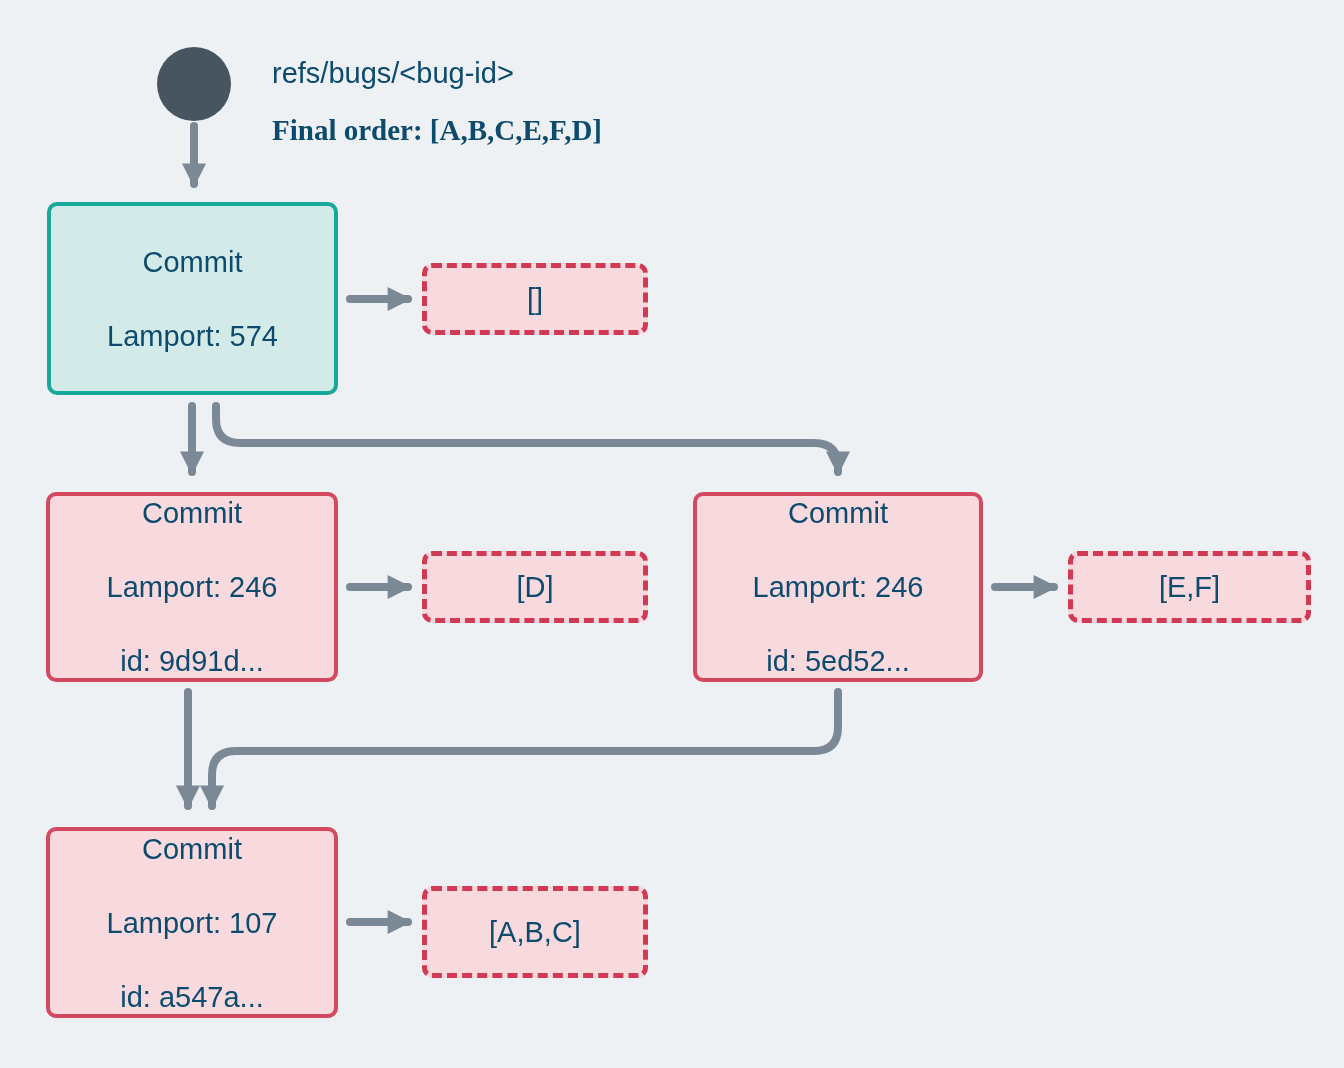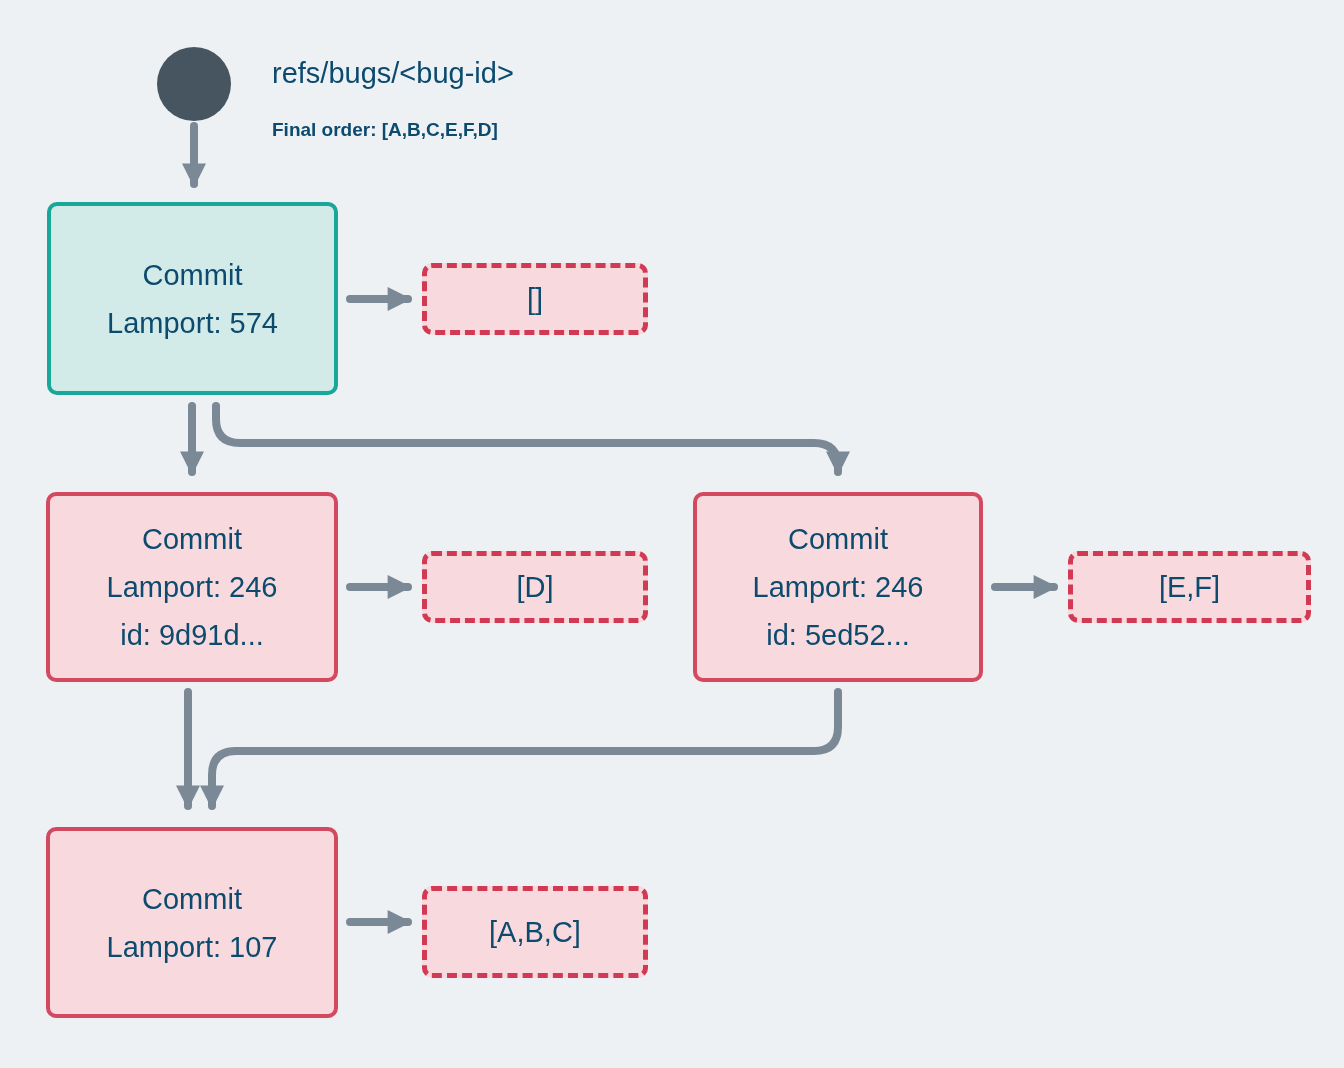--- a/index.html
+++ b/index.html
@@ -23,36 +23,38 @@
   .ref-label {
     position: absolute;
     left: 272px; top: 55px;
     font-size: 29px;
     line-height: 36px;
     white-space: nowrap;
   }
   .final-order {
     position: absolute;
     left: 272px; top: 112px;
-    font-size: 19px;
+    font-size: 29px;
     line-height: 36px;
     font-weight: bold;
     white-space: nowrap;
+    font-family: Liberation Serif, serif;
   }
   .commit {
     position: absolute;
     box-sizing: border-box;
     border-radius: 10px;
     display: flex;
     flex-direction: column;
     align-items: center;
     justify-content: center;
     font-size: 29px;
     line-height: 48px;
     text-align: center;
+    gap: 26px;
   }
   .commit.teal { background: #d3ebe8; border: 4px solid #17a89a; }
   .commit.pink { background: #f8d9de; border: 4px solid #d34a60; }
   .ops {
     position: absolute;
     box-sizing: border-box;
     background: #f8d9de;
     border: 5px dashed #d13a52;
     border-radius: 10px;
     display: flex;
@@ -114,19 +116,20 @@
     <span>id: 5ed52...</span>
   </div>
 
   <div class="ops" style="left:1068px; top:551px; width:243px; height:72px;">
     <span>[E,F]</span>
   </div>
 
   <div class="commit pink" style="left:46px; top:827px; width:292px; height:191px;">
     <span>Commit</span>
     <span>Lamport: 107</span>
+    <span>id: a547a...</span>
   </div>
 
   <div class="ops" style="left:422px; top:886px; width:226px; height:92px;">
     <span>[A,B,C]</span>
   </div>
 
 </div>
 
 </body></html>

